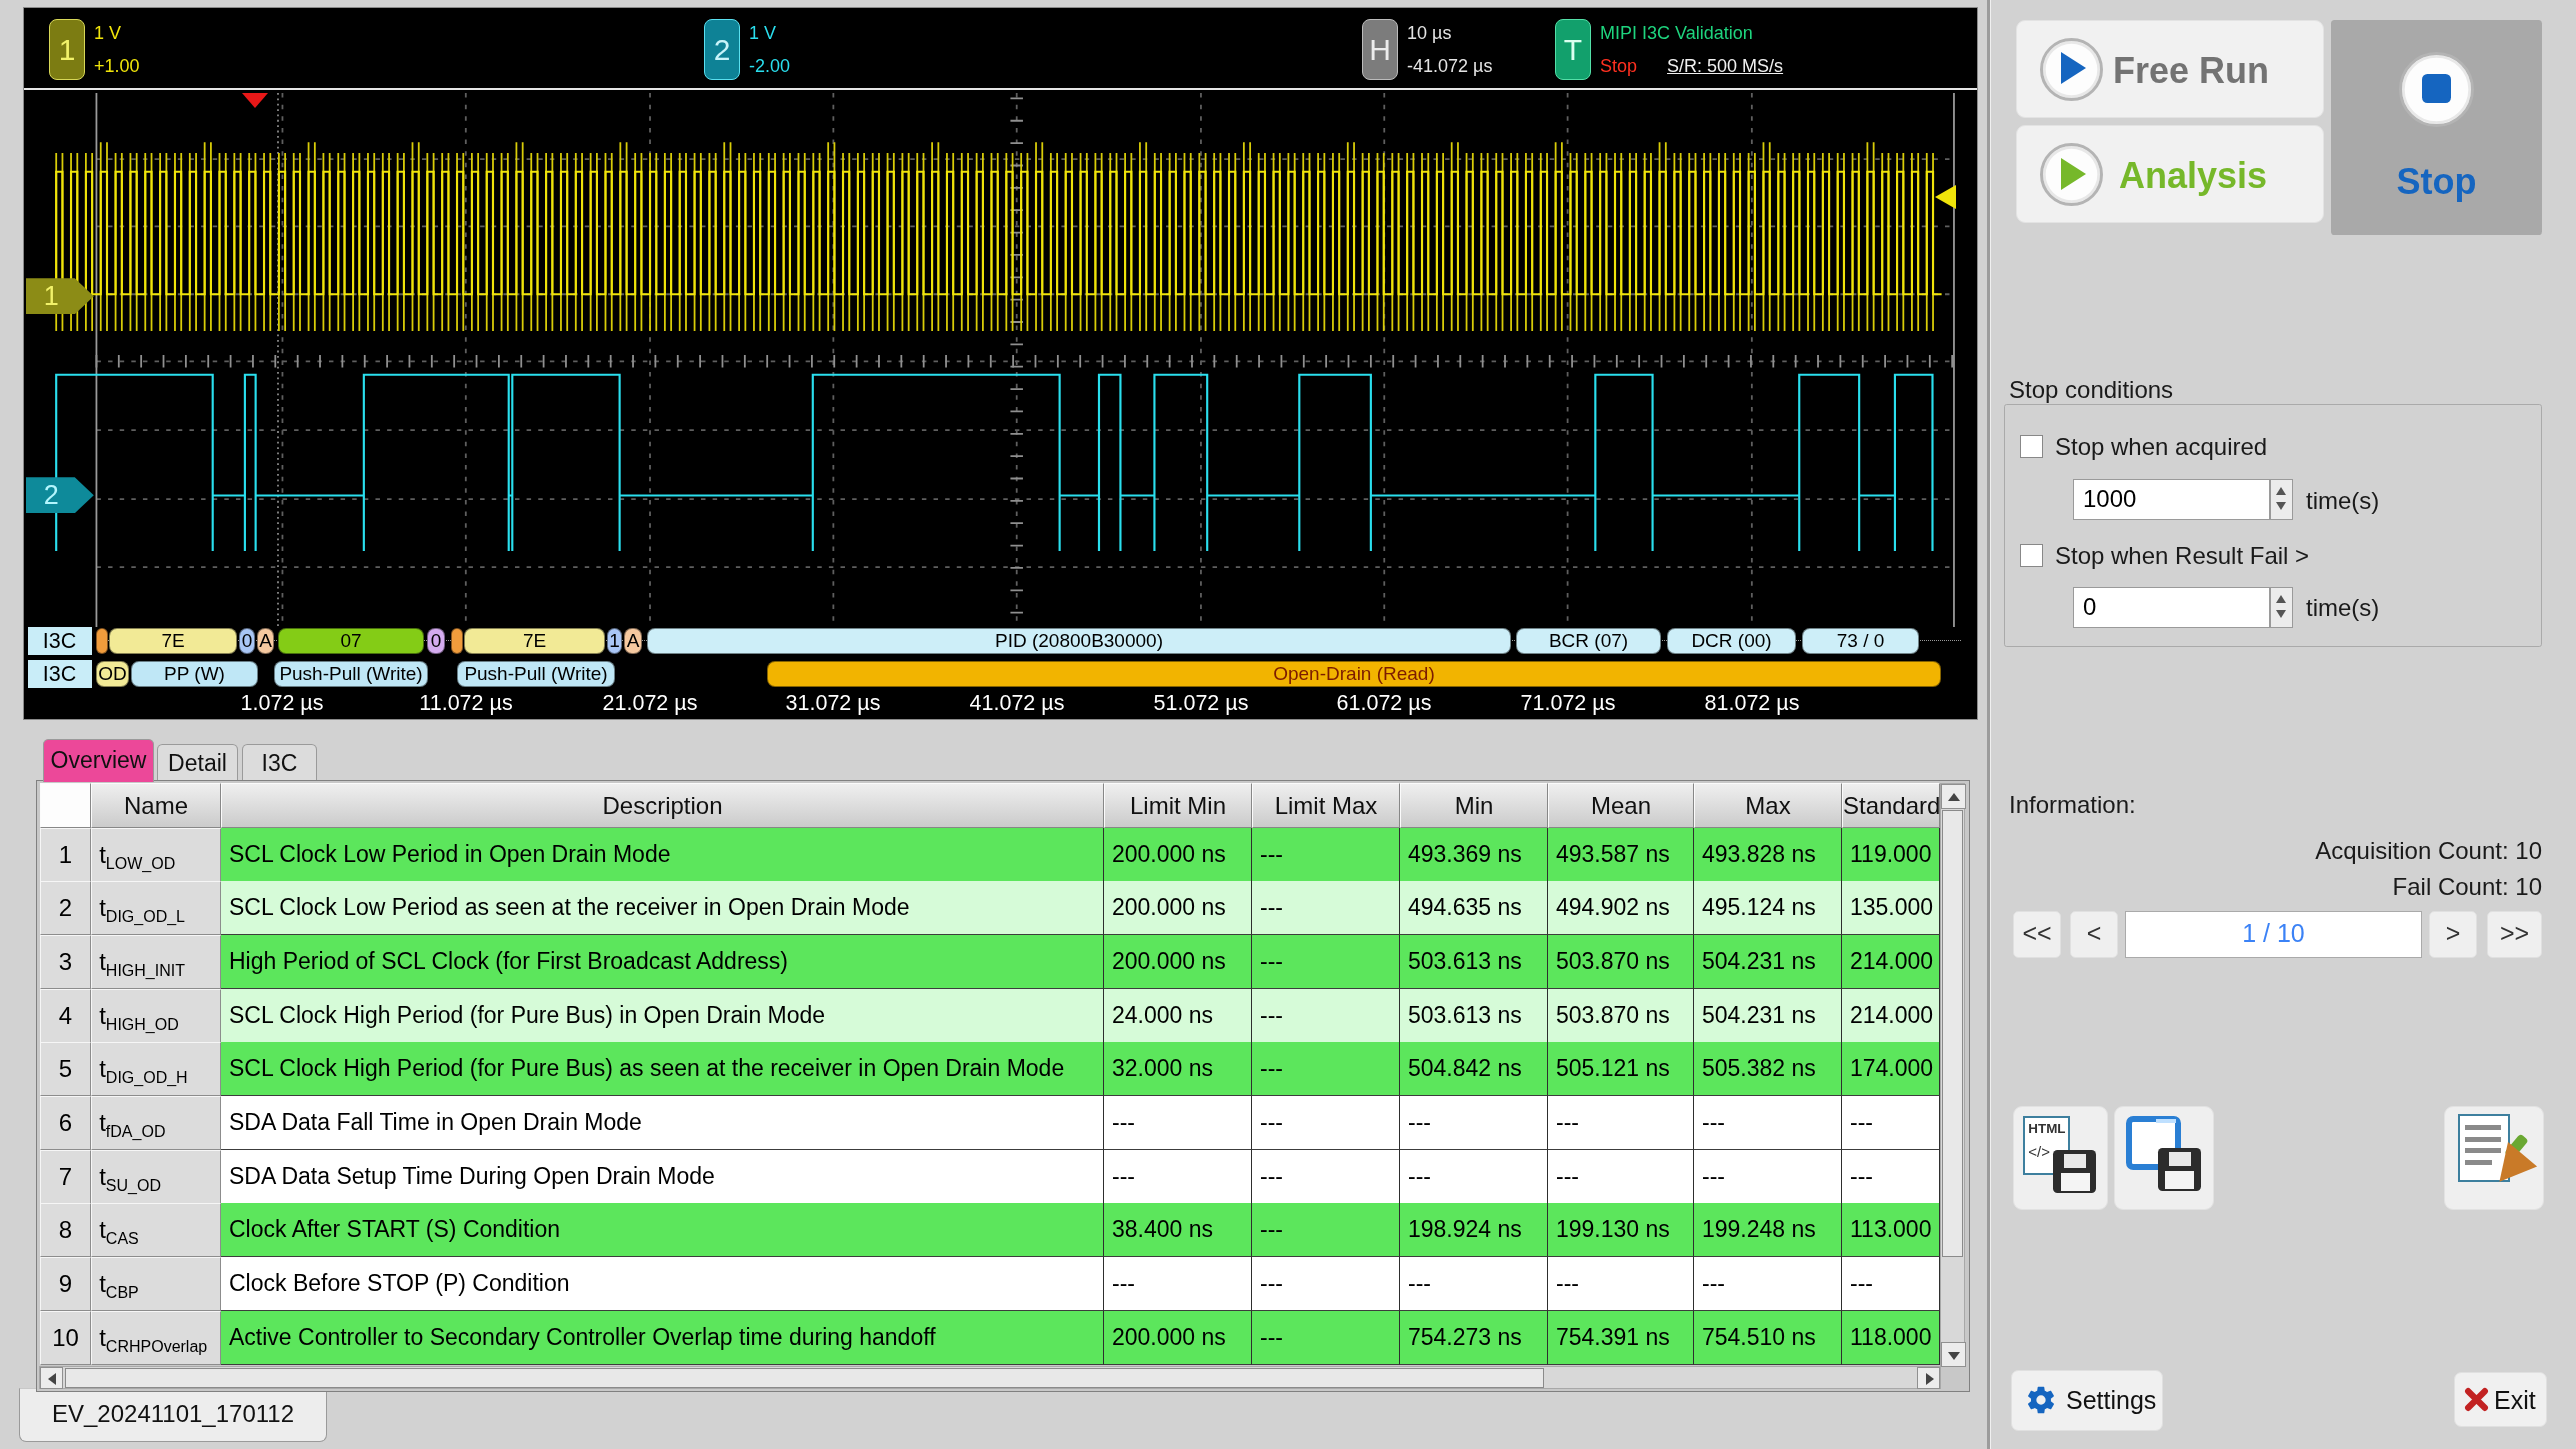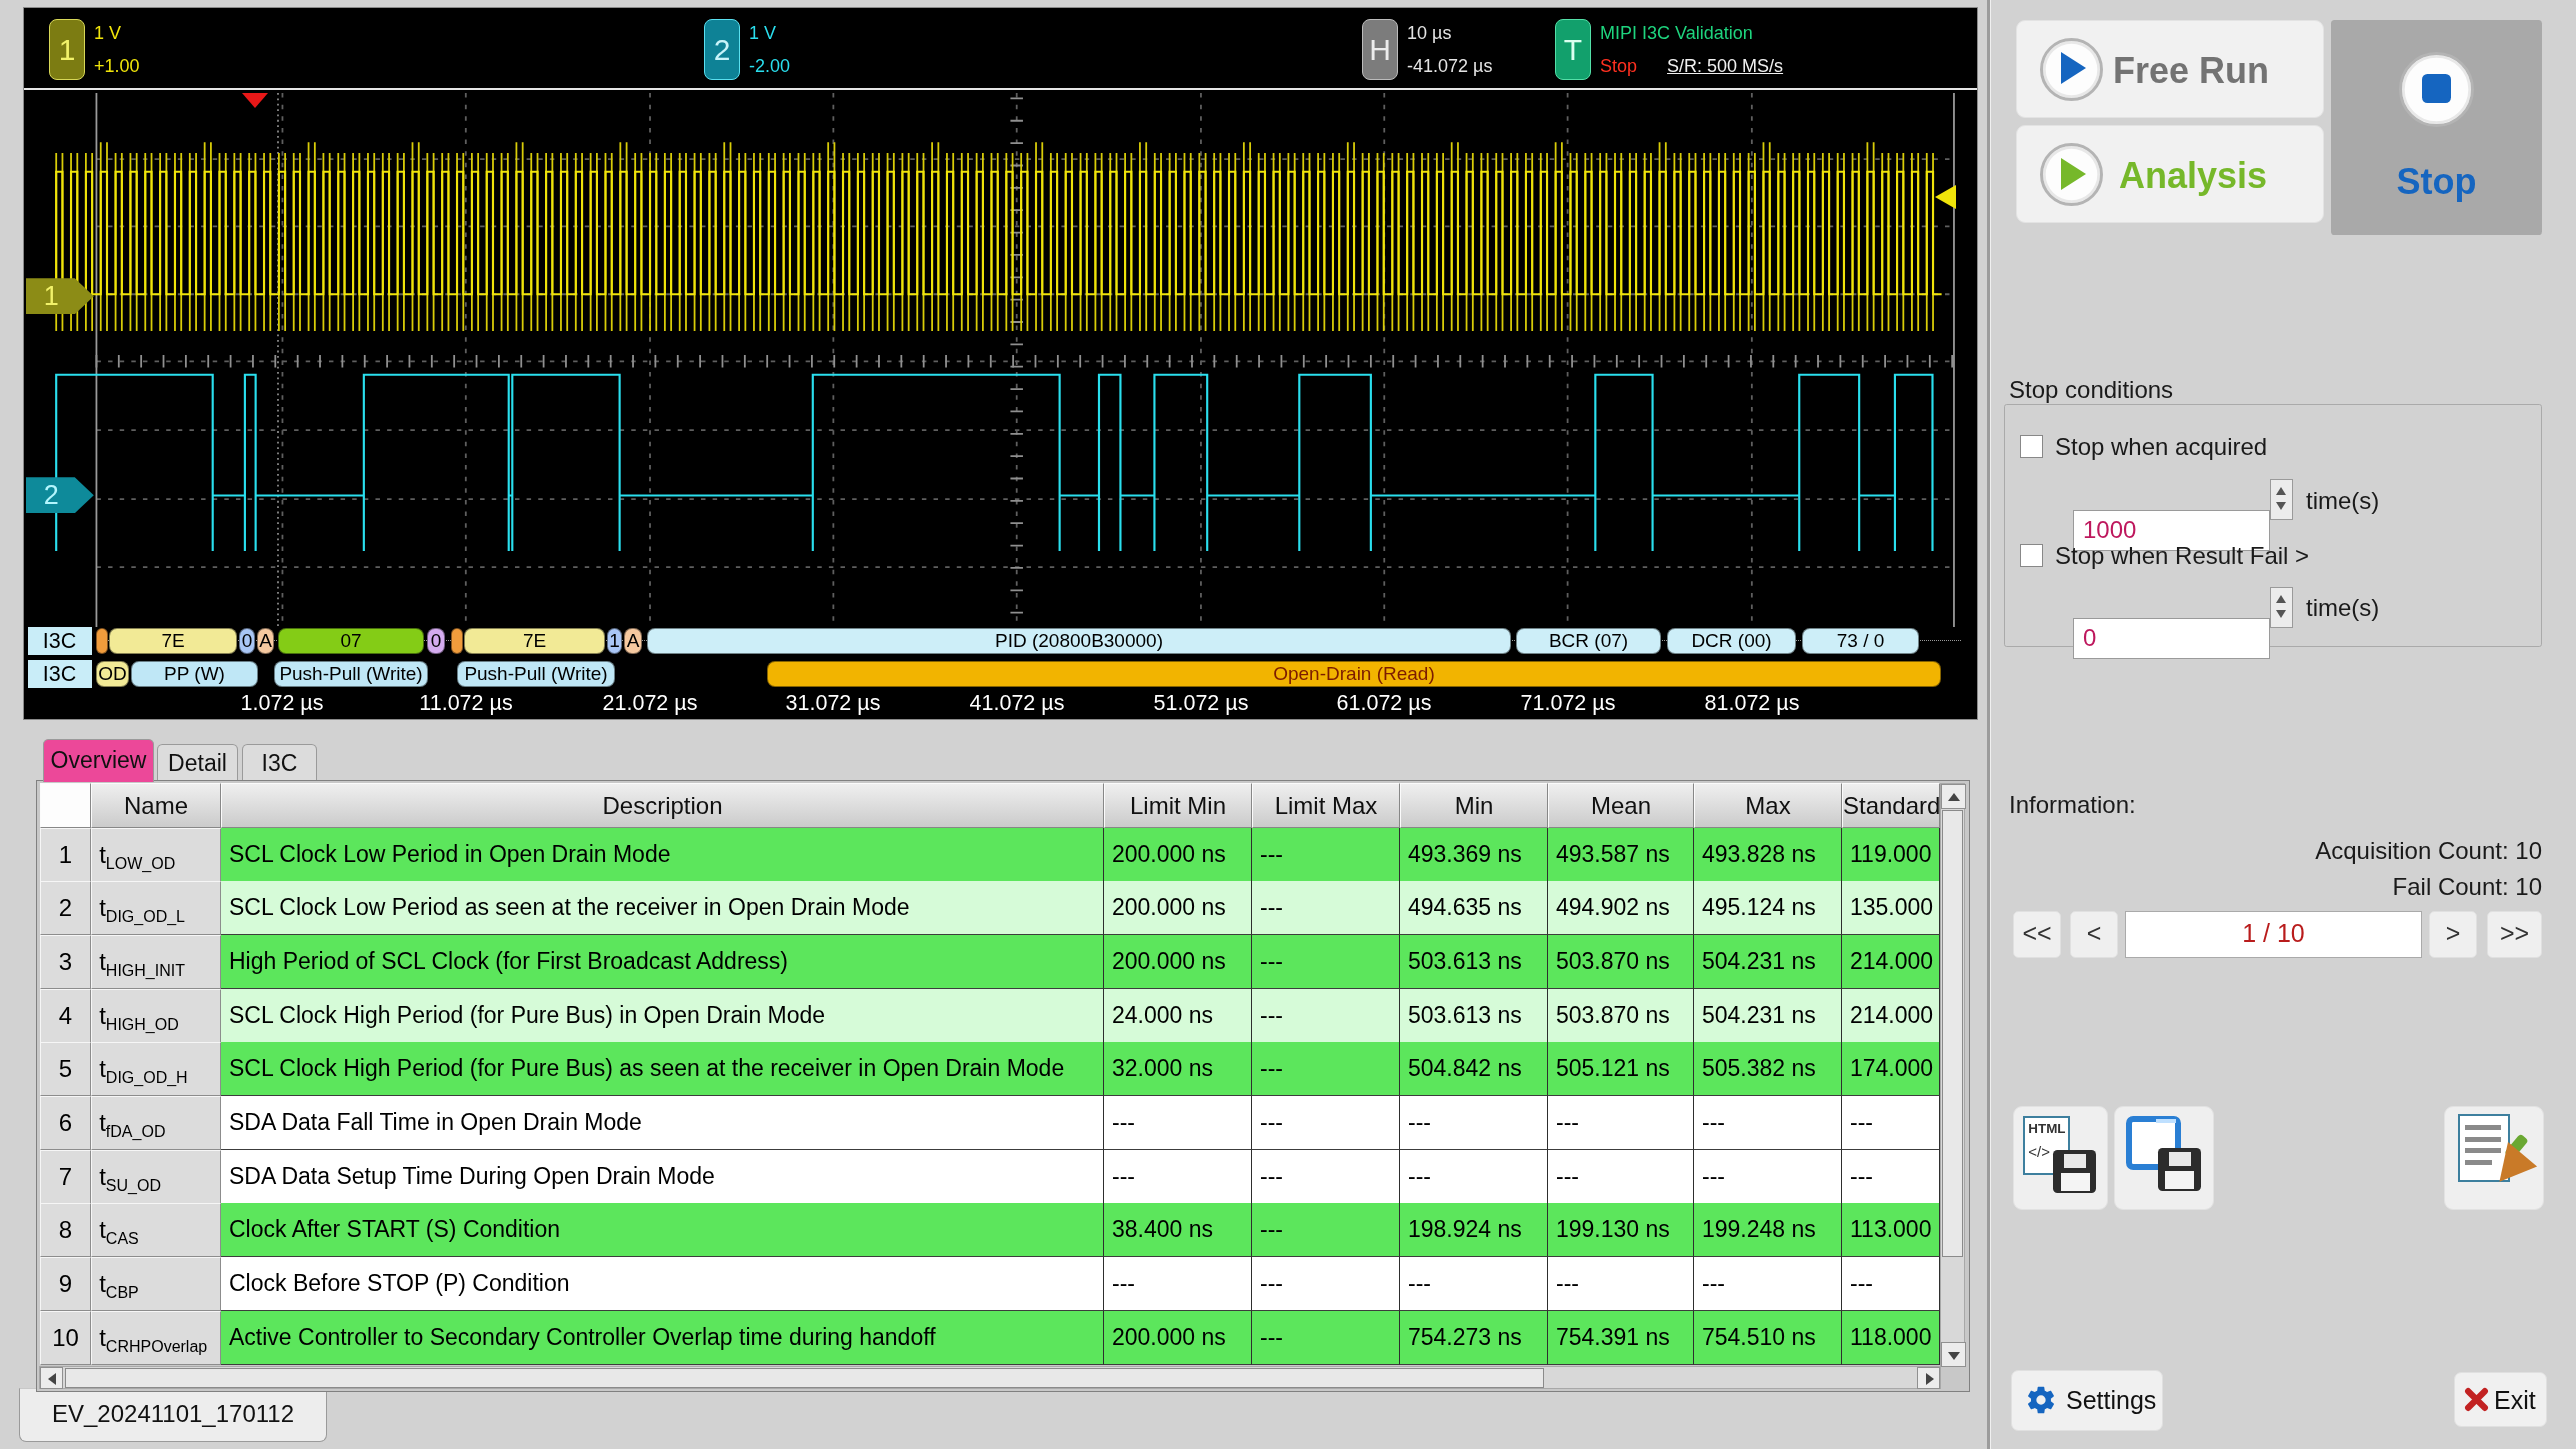--- a/index.html
+++ b/index.html
@@ -50,24 +50,24 @@
   
   .divider{position:absolute;left:1987px;top:0;width:2.7px;height:1449px;background:#9c9c9c;border-right:0.9px solid #f0f0f0;}
   .rbtn{position:absolute;background:#f1f1f1;border:1.8px solid #e3e3e3;border-radius:9px;box-sizing:border-box;}
   .play-circ{position:absolute;width:63px;height:63px;border-radius:50%;background:#fdfdfd;border:3.6px solid #b4b4b4;box-shadow:inset 0 0 0 2.7px #e8e8e8;box-sizing:border-box;}
   .play-tri{position:absolute;left:18px;top:11.6px;width:0;height:0;border-top:16px solid transparent;border-bottom:16px solid transparent;border-left:25px solid #1565c0;}
   .rbtn-label{position:absolute;font-size:36px;font-weight:bold;white-space:nowrap;}
   .stopbtn{position:absolute;left:2331px;top:19.7px;width:211px;height:215px;background:#a9a9a9;border-radius:3.6px;}
   .panel-label{position:absolute;font-size:24px;color:#1a1a1a;white-space:nowrap;}
   .gbox{position:absolute;border:1.8px solid #aaaaaa;border-radius:2.7px;box-sizing:border-box;}
   .cbx{position:absolute;width:23px;height:23px;background:#fff;border:1.8px solid #888;box-sizing:border-box;}
-  .numin{position:absolute;height:41px;background:#fff;border:1.8px solid #9a9a9a;box-sizing:border-box;font-size:24px;line-height:38px;padding-left:9px;color:#be185d;margin-top:31px;}
+  .numin{position:absolute;height:41px;background:#fff;border:1.8px solid #9a9a9a;box-sizing:border-box;font-size:24px;line-height:38px;padding-left:9px;color:#000000;}
   .spin{position:absolute;width:23px;height:41px;background:#ececec;border:0.9px solid #9a9a9a;box-sizing:border-box;}
   .navbtn{position:absolute;height:47px;background:#efefef;border:1.8px solid #e0e0e0;border-radius:5.4px;box-sizing:border-box;text-align:center;font-size:25px;color:#333;line-height:43px;}
-  .navfield{position:absolute;height:47px;background:#fff;border:1.8px solid #aaa;box-sizing:border-box;text-align:center;font-size:25px;color:#b91c1c;line-height:43px;}
+  .navfield{position:absolute;height:47px;background:#fff;border:1.8px solid #aaa;box-sizing:border-box;text-align:center;font-size:25px;color:#3b82f6;line-height:43px;}
   .iconbtn{position:absolute;height:104px;background:#efefef;border:1.8px solid #e2e2e2;border-radius:9px;box-sizing:border-box;}
   .smallbtn{position:absolute;background:#f0f0f0;border:1.8px solid #e0e0e0;border-radius:7.2px;box-sizing:border-box;font-size:25px;color:#111;padding-left:46px;}
   .uline{text-decoration:underline;}
 </style>
 </head>
 <body>
 
 <div class="app">
 
   <div class="scope">

